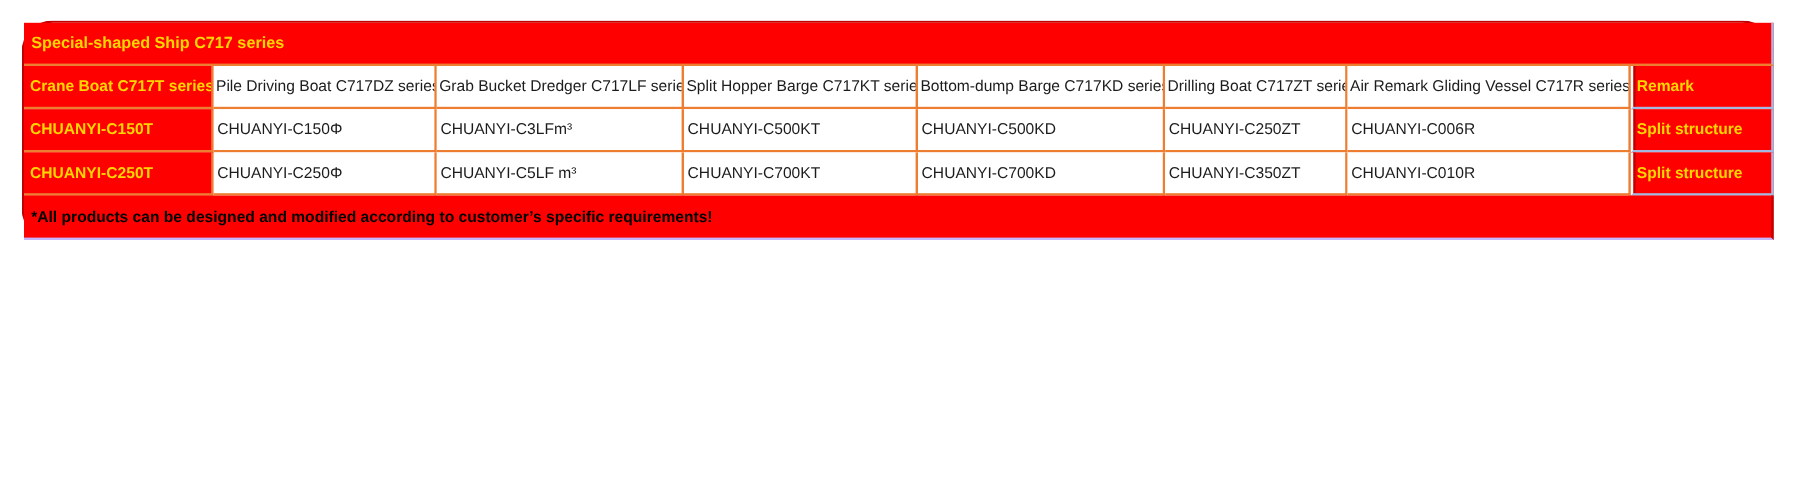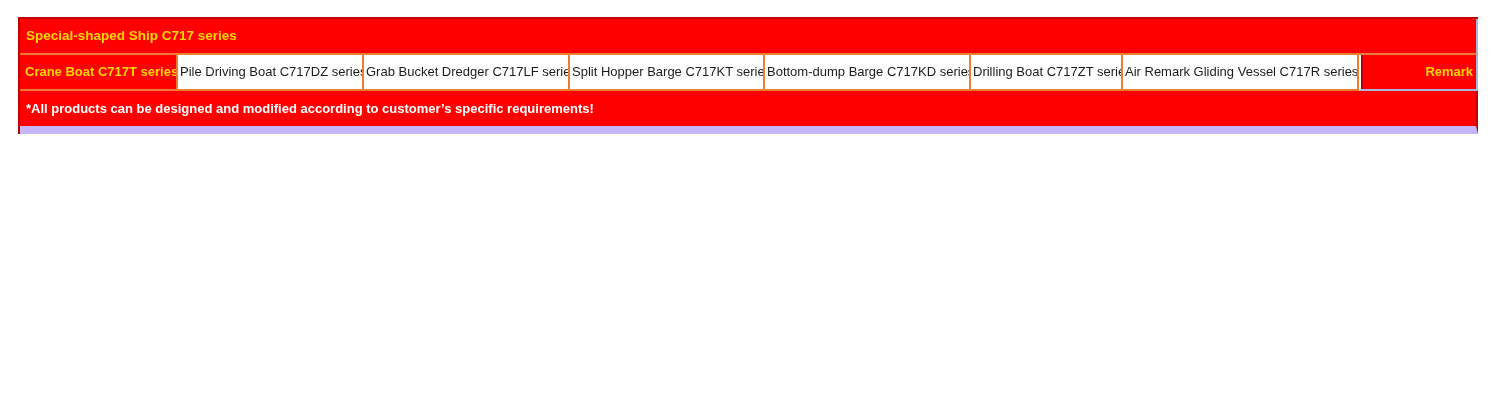--- a/index.html
+++ b/index.html
@@ -4,49 +4,49 @@
 <style>
   html,body{margin:0;padding:0;}
   body{
     width:1500px;height:400px;background:#ffffff;
     font-family:"Liberation Sans", sans-serif;
     position:relative;overflow:hidden;
   }
   .table-wrap{position:absolute;left:18px;top:17px;}
   table{
     border-spacing:0;table-layout:fixed;width:1458px;
-    border-top:2px solid #C00000;border-left:2px solid #C00000;
+    border-top:2px solid #C00000;border-left:2px solid #C00000;border-radius:26px;
   }
   td,th{
     height:34px;line-height:34px;padding:0 3px;
     font-size:13px;font-weight:normal;text-align:left;
     overflow:hidden;white-space:nowrap;
     border-right:2px solid #ED7D31;border-bottom:2px solid #ED7D31;
     background:#ffffff;color:#1c1c1c;box-sizing:content-box;
   }
   .red{
     background:#FF0000;color:#FFD700;font-weight:bold;
   }
   .title-cell{
     background:#FF0000;color:#FFD700;font-weight:bold;
     font-size:13.5px;padding-left:6px;
     border-right:2px solid #A3B9E2;
   }
   .row-head{padding-left:5px;}
   .col-head{padding:0 2px;}
   .remark-cell{
-    background:#FF0000;color:#FFD700;font-weight:bold;text-align:right;
+    background:#FF0000;color:#FFD700;font-weight:bold;text-align:left;
     border-right:2px solid #A3B9E2;border-bottom:2px solid #A3B9E2;
     border-left:2px solid #ffffff;
     box-shadow:inset 2px 0 0 #C00000;
   }
   .footer-cell{
-    background:#FF0000;color:#ffffff;font-weight:bold;
+    background:#FF0000;color:#000000;font-weight:bold;
     padding-left:6px;height:35px;line-height:35px;
-    border-right:2px solid #C00000;border-bottom:8px solid #c4b5fd;
+    border-right:2px solid #C00000;border-bottom:2px solid #c4b5fd;
   }
 </style>
 </head>
 <body>
 
 <div class="table-wrap">
   <table>
     <colgroup>
       <col style="width:158px">
         <col style="width:186px">
@@ -69,22 +69,42 @@
       <th class="col-head">Grab Bucket Dredger C717LF series</th>
       <th class="col-head">Split Hopper Barge C717KT series</th>
       <th class="col-head">Bottom-dump Barge C717KD series</th>
       <th class="col-head">Drilling Boat C717ZT series</th>
       <th class="col-head">Air Remark Gliding Vessel C717R series</th>
       <th class="remark-cell">Remark</th>
     </tr>
 
 
 
+    <tr>
+      <th class="red row-head">CHUANYI-C150T</th>
+      <td>CHUANYI-C150Φ</td>
+      <td>CHUANYI-C3LFm³</td>
+      <td>CHUANYI-C500KT</td>
+      <td>CHUANYI-C500KD</td>
+      <td>CHUANYI-C250ZT</td>
+      <td>CHUANYI-C006R</td>
+      <td class="remark-cell">Split structure</td>
+    </tr>
 
 
+    <tr>
+      <th class="red row-head">CHUANYI-C250T</th>
+      <td>CHUANYI-C250Φ</td>
+      <td>CHUANYI-C5LF m³</td>
+      <td>CHUANYI-C700KT</td>
+      <td>CHUANYI-C700KD</td>
+      <td>CHUANYI-C350ZT</td>
+      <td>CHUANYI-C010R</td>
+      <td class="remark-cell">Split structure</td>
+    </tr>
 
 
 
     <tr>
       <td class="footer-cell" colspan="8">*All products can be designed and modified according to customer’s specific requirements!</td>
     </tr>
   </tbody>
     </table>
 </div>
 

